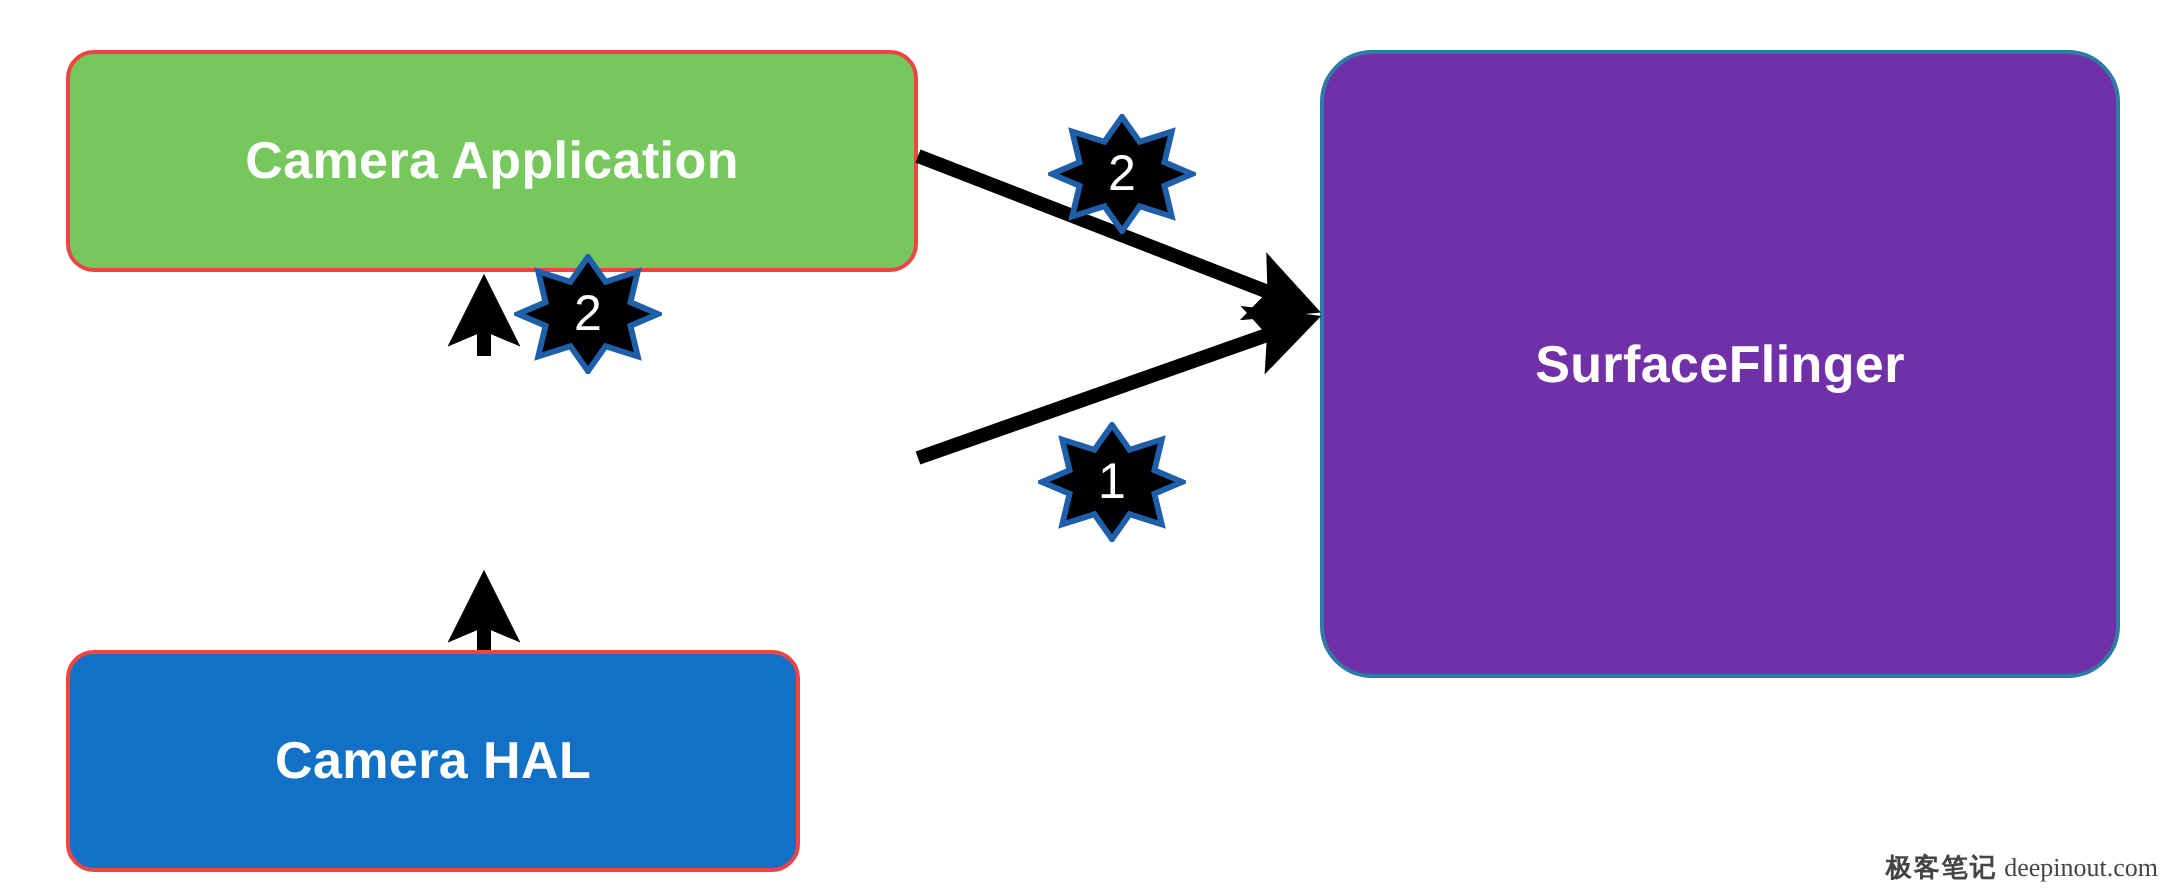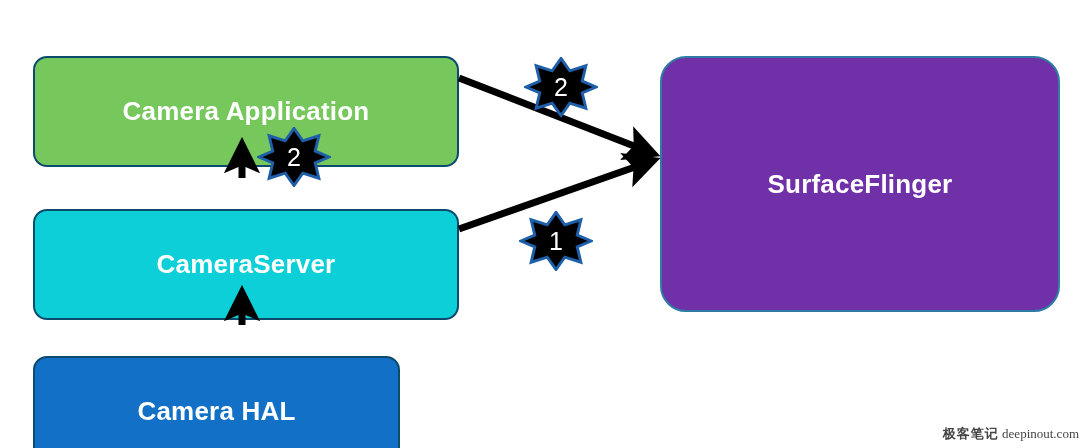--- a/index.html
+++ b/index.html
@@ -13,32 +13,31 @@
   #canvas {
     position: relative;
     width: 1087px;
     height: 448px;
     background: #ffffff;
     overflow: hidden;
   }
   .node {
     position: absolute;
     box-sizing: border-box;
-    border: 2px solid #0c4a6e;
+    border: 2px solid #ef4444;
     border-radius: 14px;
     display: flex;
     align-items: center;
     justify-content: center;
     color: #ffffff;
     font-weight: bold;
     font-size: 26px;
     letter-spacing: 0.2px;
     text-align: center;
     z-index: 2;
-    margin-top: 31px;
   }
   #node-camera-application {
     left: 33px;
     top: 25px;
     width: 426px;
     height: 111px;
     background: #76C85D;
   }
   #node-camera-server {
     left: 33px;
@@ -51,21 +50,21 @@
     left: 33px;
     top: 325px;
     width: 367px;
     height: 111px;
     background: #1271C7;
   }
   #node-surfaceflinger {
     left: 660px;
     top: 25px;
     width: 400px;
-    height: 256px;
+    height: 314px;
     background: #7030A8;
     border-radius: 26px;
     border-color: #2E7BA6;
   }
 
   
   #edges {
     position: absolute;
     left: 0;
     top: 0;
@@ -126,23 +125,20 @@
 </style>
 </head>
 <body>
 
 <div id="canvas">
 
   <div class="node" id="node-camera-application">
     <span>Camera Application</span>
   </div>
 
-  <div class="node" id="node-camera-server">
-    <span>CameraServer</span>
-  </div>
 
   <div class="node" id="node-camera-hal">
     <span>Camera HAL</span>
   </div>
 
   <div class="node" id="node-surfaceflinger">
     <span>SurfaceFlinger</span>
   </div>
 
   <svg id="edges" viewBox="0 0 1087 448" width="1087" height="448">

